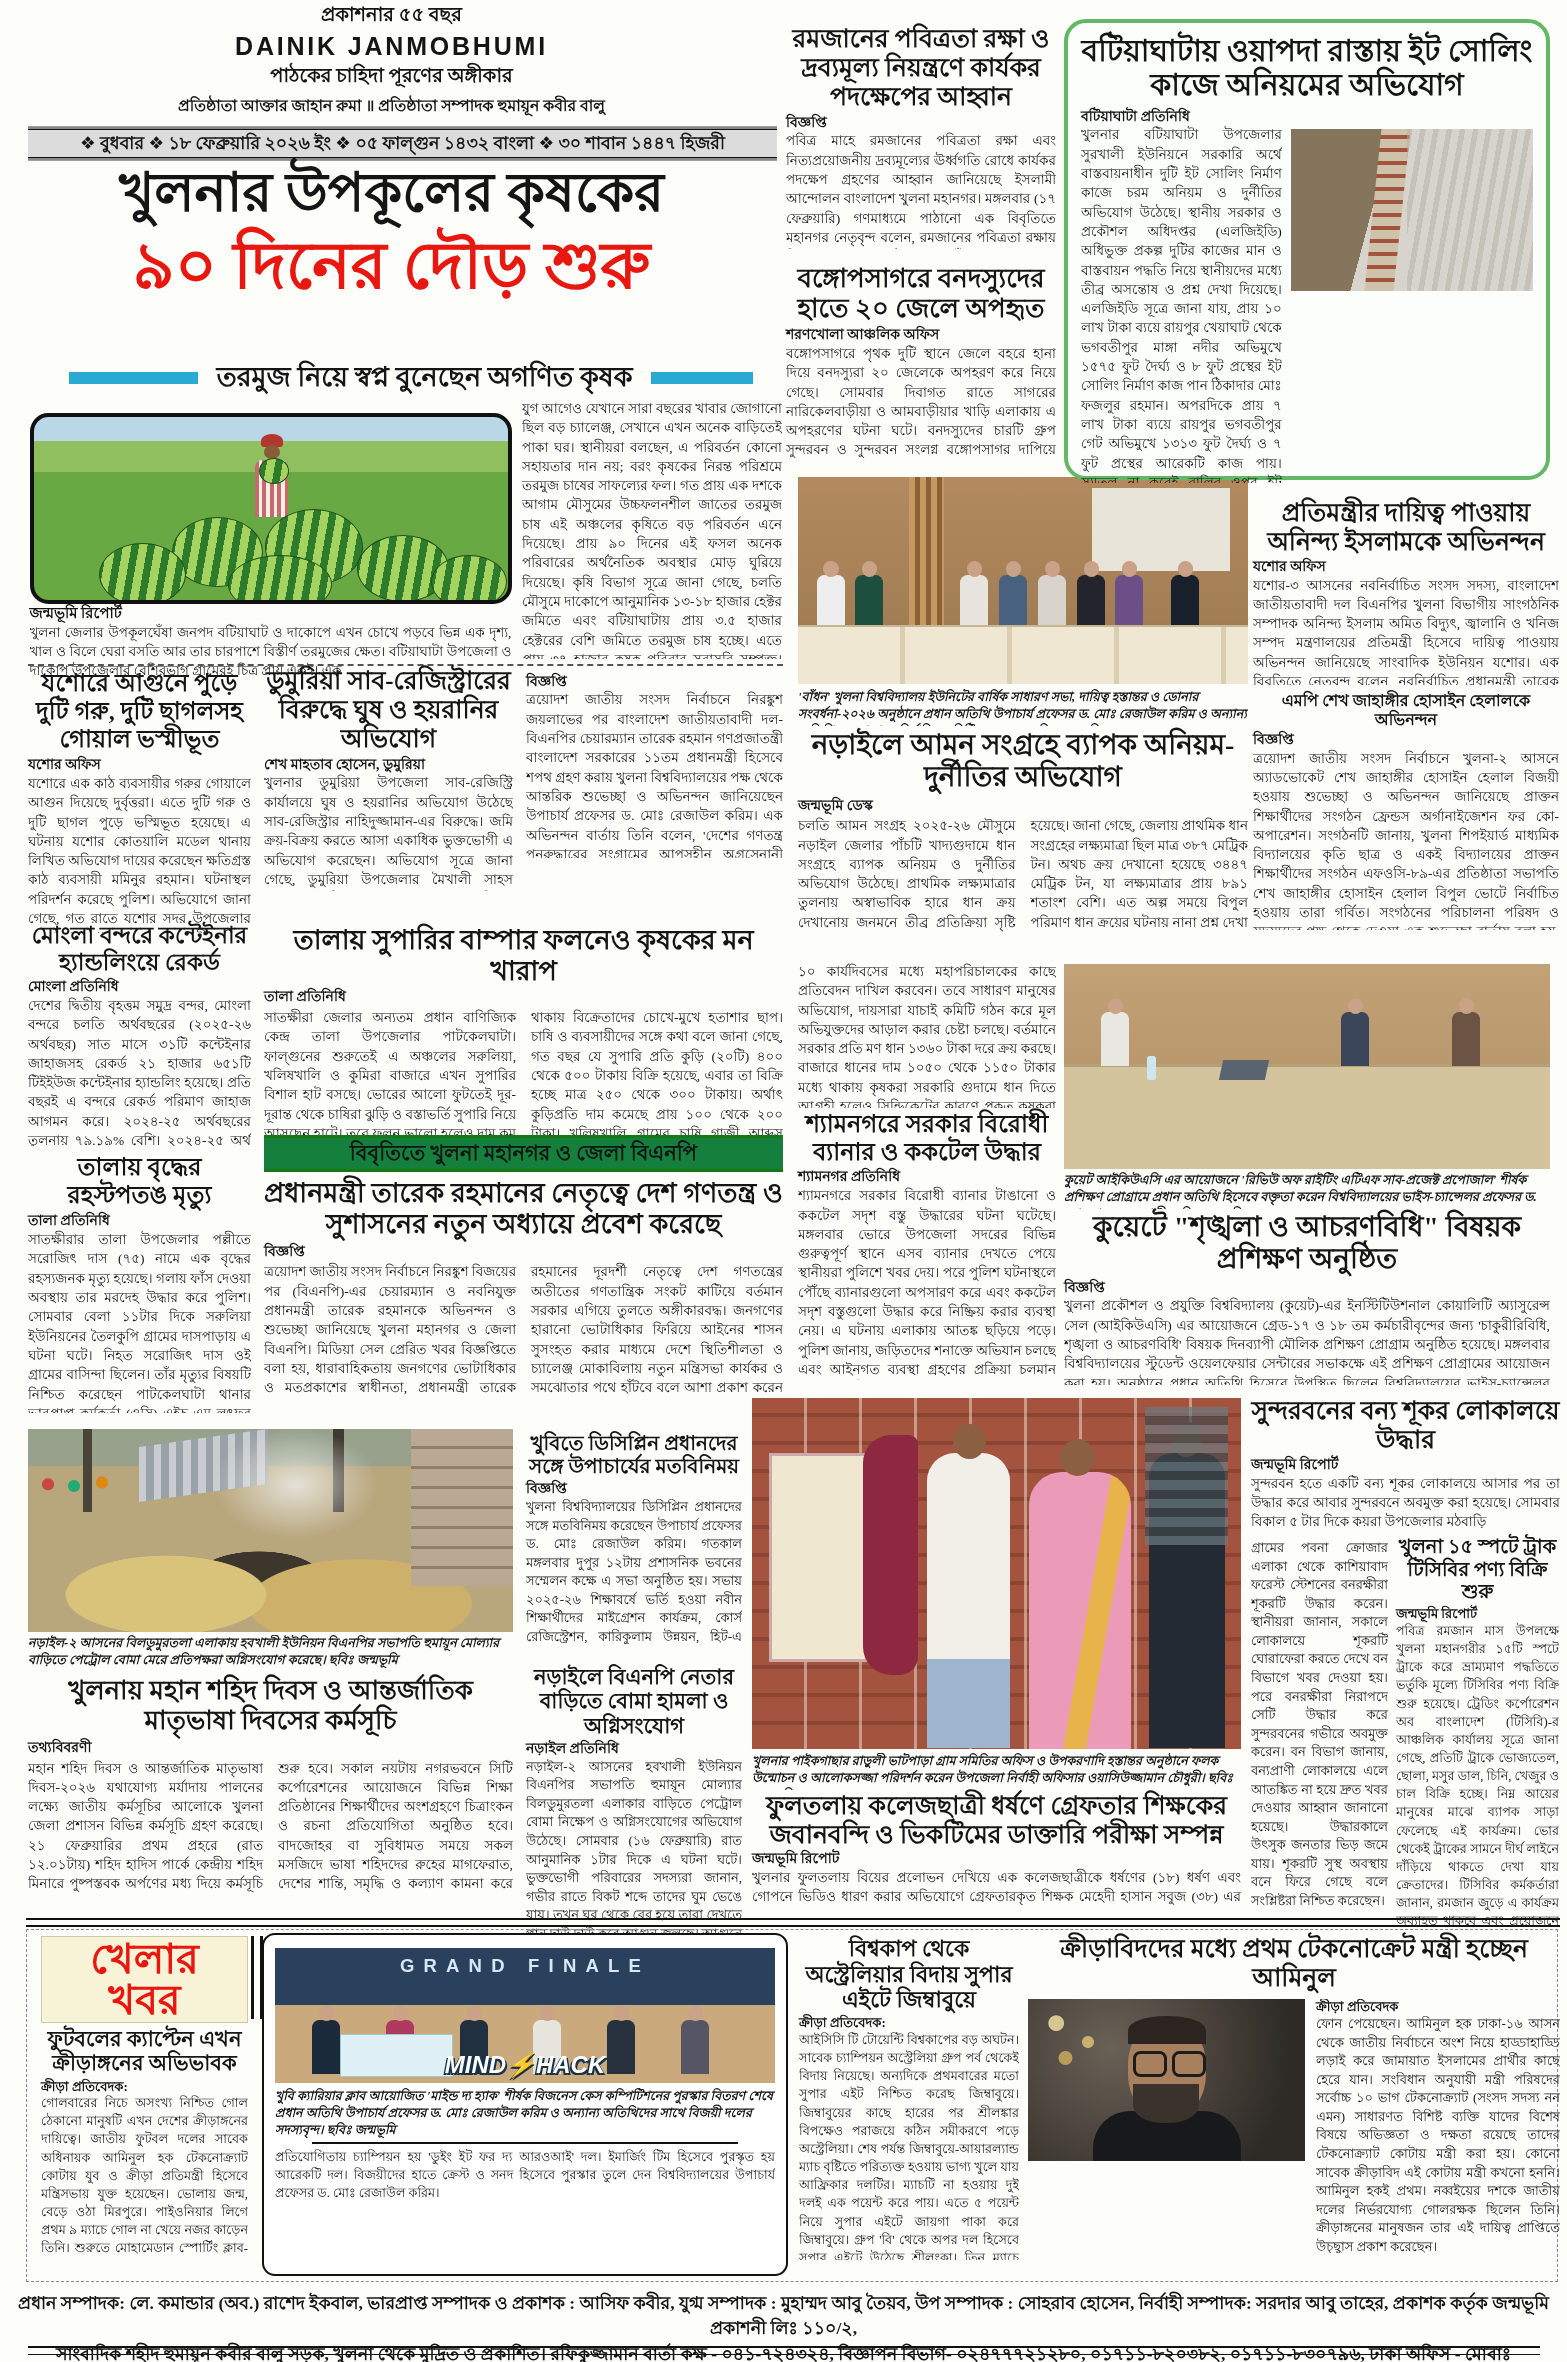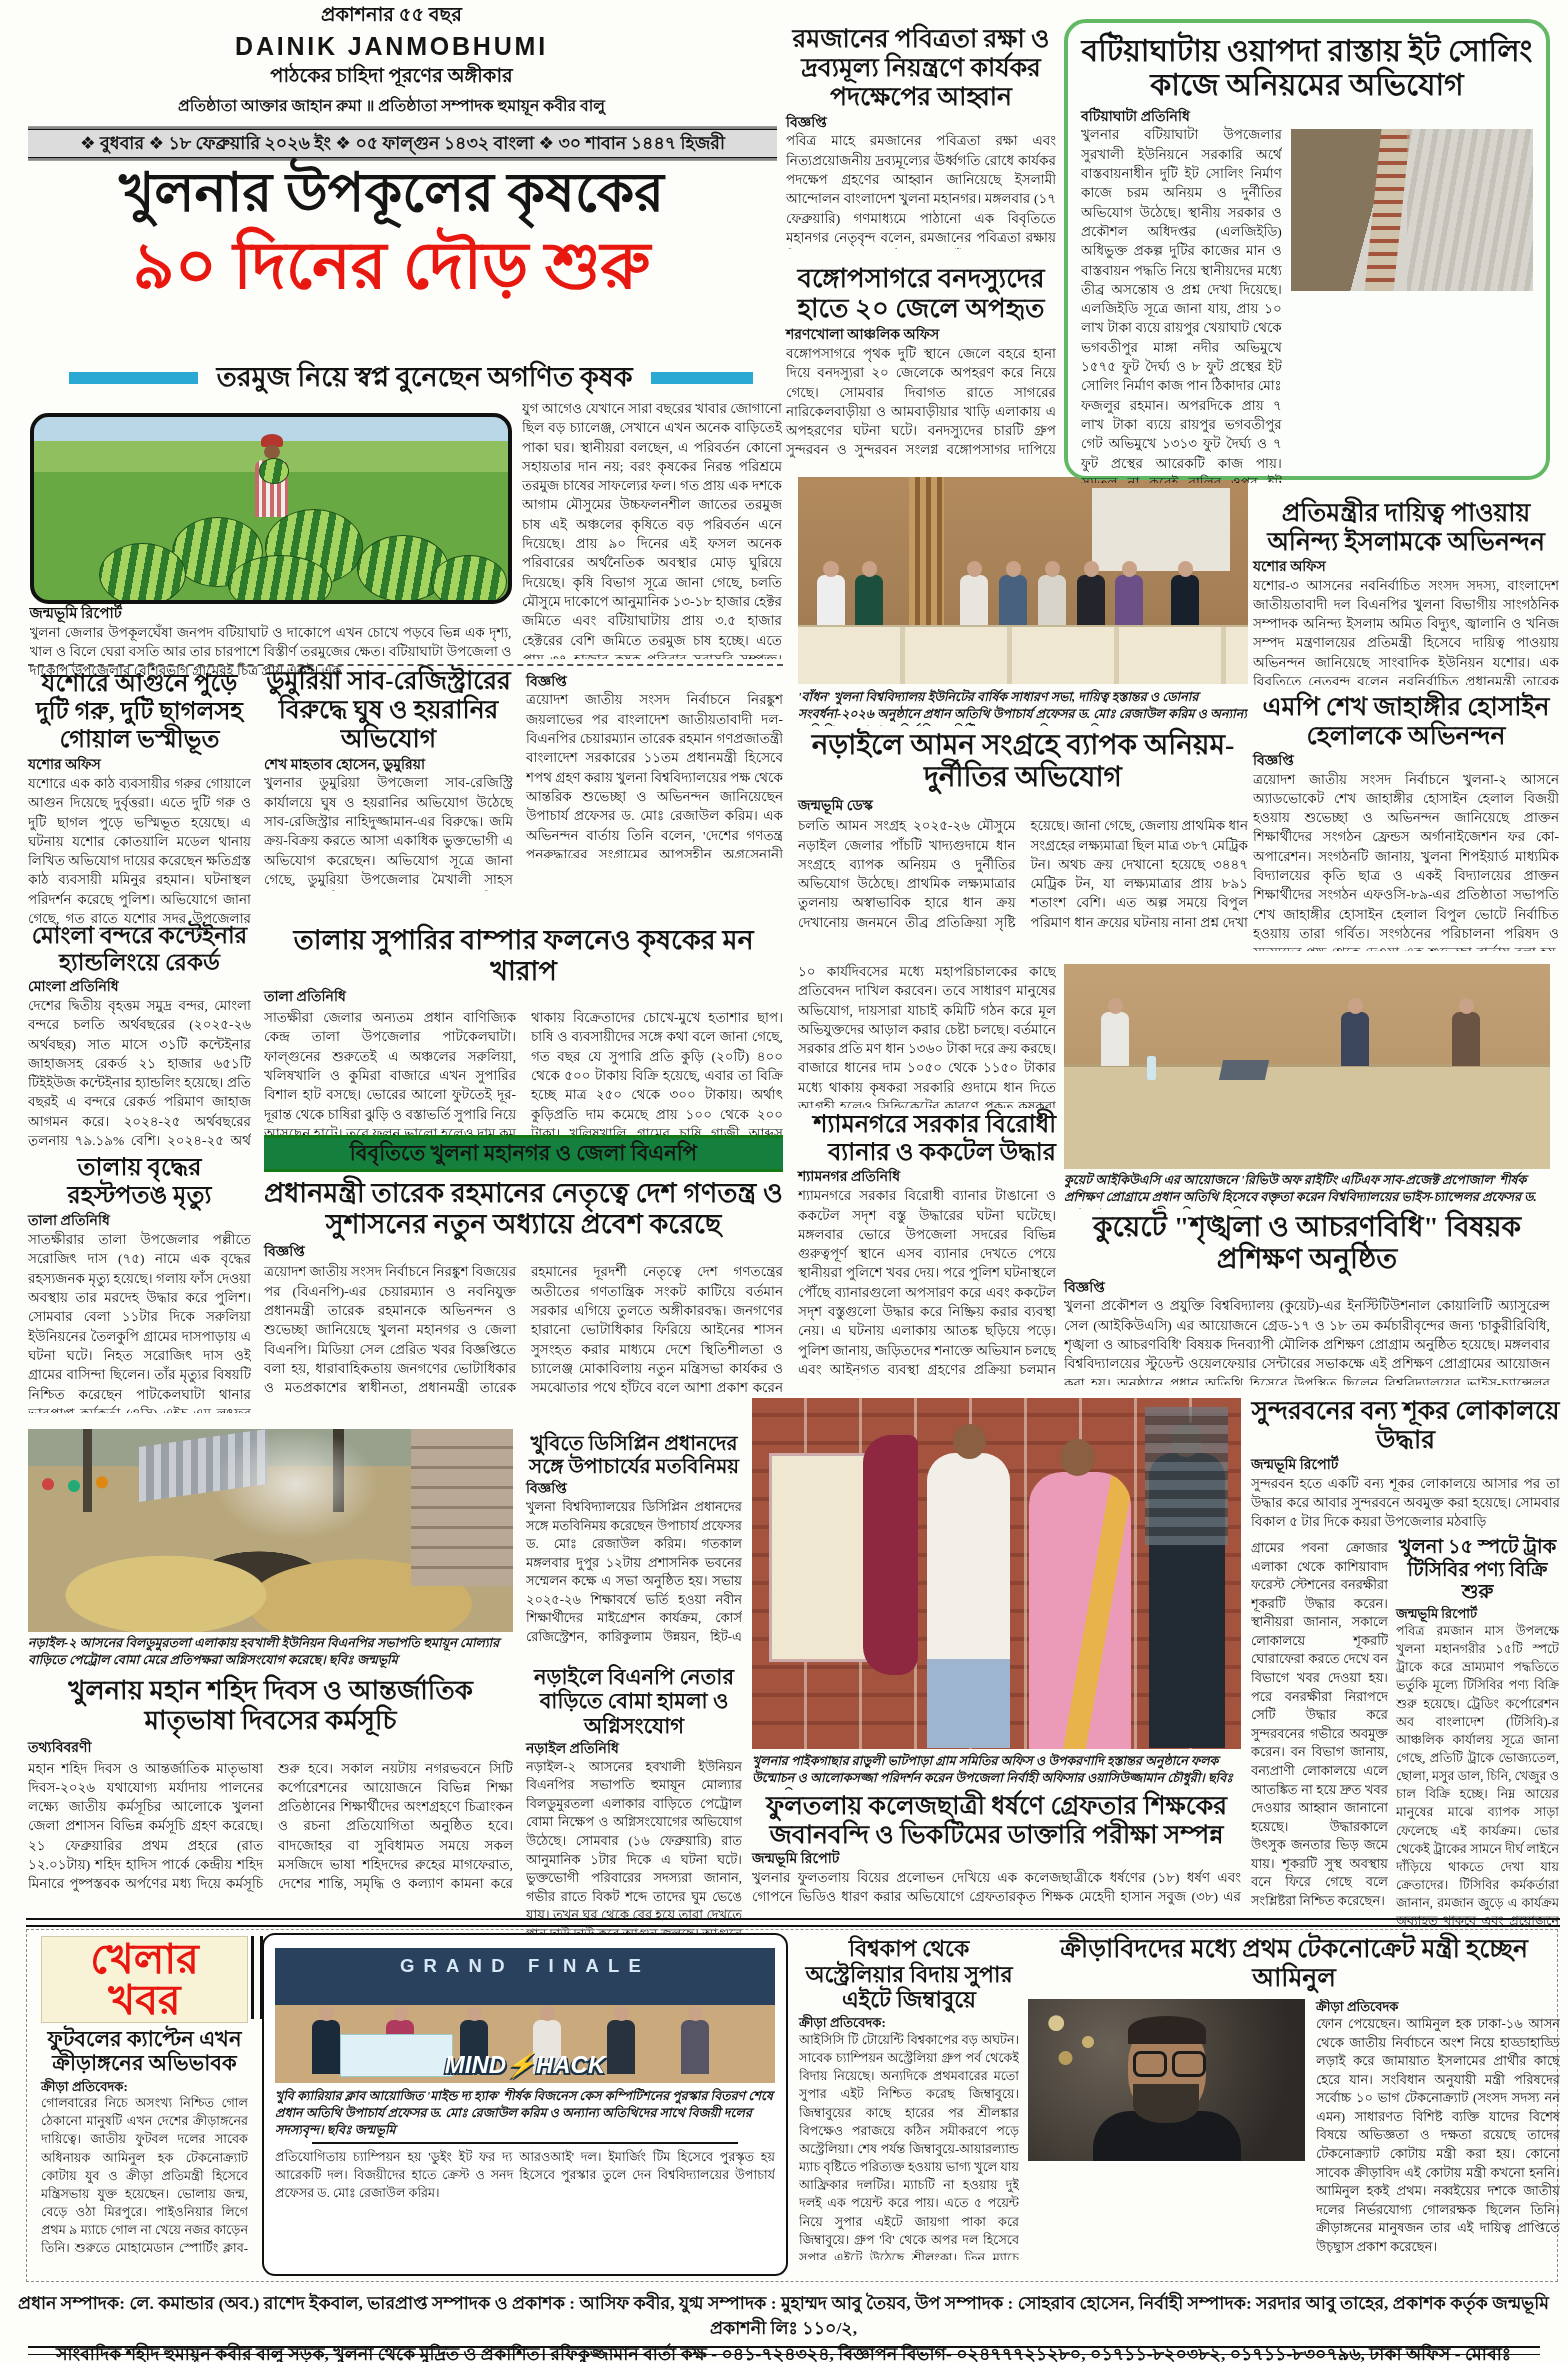--- a/index.html
+++ b/index.html
@@ -164,42 +164,42 @@
 </div>
 <div class="abs caption" style="left:798px;top:689px;width:450px;height:37px;">'বাঁধন' খুলনা বিশ্ববিদ্যালয় ইউনিটের বার্ষিক সাধারণ সভা, দায়িত্ব হস্তান্তর ও ডোনার সংবর্ধনা-২০২৬ অনুষ্ঠানে প্রধান অতিথি উপাচার্য প্রফেসর ড. মোঃ রেজাউল করিম ও অন্যান্য অতিথিদের সাথে নবনির্বাচিত কমিটির নেতৃবৃন্দ। ছবিঃ জন্মভূমি</div>
 <div class="abs" style="left:798px;top:729px;width:450px;">
   <div class="hl" style="font-size:28px;">নড়াইলে আমন সংগ্রহে ব্যাপক অনিয়ম-দুর্নীতির অভিযোগ</div>
   <div class="byline" style="margin-top:3.7px;">জন্মভূমি ডেস্ক</div>
   <div class="body-txt" style="height:135px;column-count:2;column-gap:14.8px;margin-top:1.8px;">চলতি আমন সংগ্রহ ২০২৫-২৬ মৌসুমে নড়াইল জেলার পাঁচটি খাদ্যগুদামে ধান সংগ্রহে ব্যাপক অনিয়ম ও দুর্নীতির অভিযোগ উঠেছে। প্রাথমিক লক্ষ্যমাত্রার তুলনায় অস্বাভাবিক হারে ধান ক্রয় দেখানোয় জনমনে তীব্র প্রতিক্রিয়া সৃষ্টি হয়েছে। জানা গেছে, জেলায় প্রাথমিক ধান সংগ্রহের লক্ষ্যমাত্রা ছিল মাত্র ৩৮৭ মেট্রিক টন। অথচ ক্রয় দেখানো হয়েছে ৩৪৪৭ মেট্রিক টন, যা লক্ষ্যমাত্রার প্রায় ৮৯১ শতাংশ বেশি। এত অল্প সময়ে বিপুল পরিমাণ ধান ক্রয়ের ঘটনায় নানা প্রশ্ন দেখা দিয়েছে। খাদ্য অধিদপ্তরের ১৪ জানুয়ারি ২০২৬ তারিখের এক অফিস আদেশে উল্লেখ করা হয়েছে, যেসব জেলায় লক্ষ্যমাত্রার তুলনায় অতিরিক্ত ধান সংগ্রহ হয়েছে সেসব জেলার কার্যক্রম যাচাই করার জন্য কর্মকর্তাদের দায়িত্ব দেওয়া হয়েছে। তারমধ্যে খুলনা বিভাগের অন্যান্য জেলার মধ্যে নড়াইল জেলা রয়েছে। নড়াইল জেলার যাচাইয়ের দায়িত্ব দেওয়া হয়েছে জেলা খাদ্য নিয়ন্ত্রক, খুলনার মোহাম্মদ তানভীর হোসেনকে। যাচাইকারী কর্মকর্তারা সংশ্লিষ্ট এলএসডি/সিএসডি পরিদর্শন করে ধান ও চালের মান, পরিমাণ এবং সংগ্রহ নীতিমালা অনুসরণ করা হয়েছে কিনা তা যাচাই করে</div>
 </div>
 <div class="abs body-txt" style="left:798px;top:962px;width:258px;height:146px;">১০ কার্যদিবসের মধ্যে মহাপরিচালকের কাছে প্রতিবেদন দাখিল করবেন। তবে সাধারণ মানুষের অভিযোগ, দায়সারা যাচাই কমিটি গঠন করে মূল অভিযুক্তদের আড়াল করার চেষ্টা চলছে। বর্তমানে সরকার প্রতি মণ ধান ১৩৬০ টাকা দরে ক্রয় করছে। বাজারে ধানের দাম ১০৫০ থেকে ১১৫০ টাকার মধ্যে থাকায় কৃষকরা সরকারি গুদামে ধান দিতে আগ্রহী হলেও সিন্ডিকেটের কারণে প্রকৃত কৃষকরা ধান দিতে পারেননি বলে অভিযোগ উঠেছে। স্থানীয় কিছু প্রভাবশালী ব্যক্তি ও দালালচক্র লাভের টাকা ভাগাভাগি করেছে বলে দাবি করেছেন ভুক্তভোগীরা। সূত্র জানায়,</div>
 
 <div class="abs" style="left:798px;top:1111px;width:258px;">
-  <div class="hl" style="font-size:24px;text-align:right;">শ্যামনগরে সরকার বিরোধী ব্যানার ও ককটেল উদ্ধার</div>
+  <div class="hl" style="font-size:24px;">শ্যামনগরে সরকার বিরোধী ব্যানার ও ককটেল উদ্ধার</div>
   <div class="byline" style="margin-top:2.8px;">শ্যামনগর প্রতিনিধি</div>
   <div class="body-txt" style="height:194px;">শ্যামনগরে সরকার বিরোধী ব্যানার টাঙানো ও ককটেল সদৃশ বস্তু উদ্ধারের ঘটনা ঘটেছে। মঙ্গলবার ভোরে উপজেলা সদরের বিভিন্ন গুরুত্বপূর্ণ স্থানে এসব ব্যানার দেখতে পেয়ে স্থানীয়রা পুলিশে খবর দেয়। পরে পুলিশ ঘটনাস্থলে পৌঁছে ব্যানারগুলো অপসারণ করে এবং ককটেল সদৃশ বস্তুগুলো উদ্ধার করে নিষ্ক্রিয় করার ব্যবস্থা নেয়। এ ঘটনায় এলাকায় আতঙ্ক ছড়িয়ে পড়ে। পুলিশ জানায়, জড়িতদের শনাক্তে অভিযান চলছে এবং আইনগত ব্যবস্থা গ্রহণের প্রক্রিয়া চলমান রয়েছে। স্থানীয় প্রশাসন পরিস্থিতি স্বাভাবিক রাখতে নজরদারি বাড়িয়েছে। ॥ ৩ পাতায় দেখুন</div>
 </div>
 
 <div class="abs greenbox" style="left:1064px;top:18.5px;width:486px;height:461px;padding:7.4px 13px;box-sizing:border-box;">
   <div class="hl" style="font-size:30px;margin-top:3.7px;">বটিয়াঘাটায় ওয়াপদা রাস্তায় ইট সোলিং কাজে অনিয়মের অভিযোগ</div>
   <div class="byline" style="margin-top:5.5px;">বটিয়াঘাটা প্রতিনিধি</div>
   <div class="ph" style="position:relative;float:right;width:242px;height:162px;margin:3.7px 0 5.5px 9.2px;background:linear-gradient(105deg,#85755d 0 36%,#d6d4cc 36% 100%);">
     <div style="position:absolute;left:34%;top:0;width:12%;height:100%;background:repeating-linear-gradient(0deg,#cfc2ab 0 9.2px,#a2543c 9.2px 13px);transform:skewX(-6deg);"></div>
     <div style="position:absolute;right:0;top:0;width:52%;height:100%;background:repeating-linear-gradient(100deg,rgba(180,175,165,.5) 0 5.5px,transparent 5.5px 13px);"></div>
   </div>
   <div class="body-txt" style="height:358px;">খুলনার বটিয়াঘাটা উপজেলার সুরখালী ইউনিয়নে সরকারি অর্থে বাস্তবায়নাধীন দুটি ইট সোলিং নির্মাণ কাজে চরম অনিয়ম ও দুর্নীতির অভিযোগ উঠেছে। স্থানীয় সরকার ও প্রকৌশল অধিদপ্তর (এলজিইডি) অধিভুক্ত প্রকল্প দুটির কাজের মান ও বাস্তবায়ন পদ্ধতি নিয়ে স্থানীয়দের মধ্যে তীব্র অসন্তোষ ও প্রশ্ন দেখা দিয়েছে। এলজিইডি সূত্রে জানা যায়, প্রায় ১০ লাখ টাকা ব্যয়ে রায়পুর খেয়াঘাট থেকে ভগবতীপুর মাঙ্গা নদীর অভিমুখে ১৫৭৫ ফুট দৈর্ঘ্য ও ৮ ফুট প্রস্থের ইট সোলিং নির্মাণ কাজ পান ঠিকাদার মোঃ ফজলুর রহমান। অপরদিকে প্রায় ৭ লাখ টাকা ব্যয়ে রায়পুর ভগবতীপুর গেট অভিমুখে ১৩১৩ ফুট দৈর্ঘ্য ও ৭ ফুট প্রস্থের আরেকটি কাজ পায়। সমতল না করেই বালির ওপর ইট বসানোর অভিযোগ স্থানীয়দের। ইট সোলিং কাজে সড়ক প্রথমে সমতল করে তার ওপর নির্ধারিত পরিমাণ বালি দেওয়ার কথা থাকলেও সমান না করেই বালি ফেলে তার ওপর ইট বসানো হয়েছে। এতে নিচের অংশ ফাঁকা থেকে যাচ্ছে। এলাকাবাসীর আশঙ্কা, বর্ষা মৌসুমে বৃষ্টির পানিতে বালি সরে গেলে ইট চলাচলের অনুপযোগী হয়ে পড়বে। ফলে সরকারের অর্থ ব্যয়ে নির্মিত সড়ক দীর্ঘস্থায়ী না হওয়ার ঝুঁকিতে রয়েছে। সরকারি স্টিমেট অনুযায়ী ইটের নিচে ৪ ইঞ্চি বালির ব্যবস্থা থাকলেও বাস্তবে বহু স্থানে মাত্র ১.৫ থেকে ২.৫ ইঞ্চি বালি ব্যবহার করা হয়েছে বলে অভিযোগ স্থানীয়দের। কোথাও কোথাও ইটের ওপর নামমাত্র বালি ছিটিয়ে কাজ শেষ করা হয়েছে, আবার কোথাও বালি ছাড়াই কাজ সম্পন্ন হয়েছে। এছাড়া হ্যাজিংয়ের বাইরে ১ ফুট টাইট মাটি দিয়ে ভরাট করার কথা থাকলেও সেখানে আলগা ও হালকা মাটি ব্যবহার করা হয়েছে। অনেক ॥ ৩ পাতায় দেখুন</div>
 </div>
 
 <div class="abs" style="left:1253px;top:498px;width:306px;">
   <div class="hl" style="font-size:25px;">প্রতিমন্ত্রীর দায়িত্ব পাওয়ায় অনিন্দ্য ইসলামকে অভিনন্দন</div>
   <div class="byline" style="margin-top:2.8px;">যশোর অফিস</div>
   <div class="body-txt" style="height:109px;">যশোর-৩ আসনের নবনির্বাচিত সংসদ সদস্য, বাংলাদেশ জাতীয়তাবাদী দল বিএনপির খুলনা বিভাগীয় সাংগঠনিক সম্পাদক অনিন্দ্য ইসলাম অমিত বিদ্যুৎ, জ্বালানি ও খনিজ সম্পদ মন্ত্রণালয়ের প্রতিমন্ত্রী হিসেবে দায়িত্ব পাওয়ায় অভিনন্দন জানিয়েছে সাংবাদিক ইউনিয়ন যশোর। এক বিবৃতিতে নেতৃবৃন্দ বলেন, নবনির্বাচিত প্রধানমন্ত্রী তারেক রহমানের নেতৃত্বে গঠিত নতুন মন্ত্রিপরিষদে যশোরের ॥ ৩ পাতায় দেখুন</div>
 </div>
 <div class="abs" style="left:1253px;top:692px;width:306px;">
-  <div class="hl" style="font-size:25px;">এমপি শেখ জাহাঙ্গীর হোসাইন হেলালকে অভিনন্দন</div>
+  <div class="hl" style="font-size:16px;">এমপি শেখ জাহাঙ্গীর হোসাইন হেলালকে অভিনন্দন</div>
   <div class="byline" style="margin-top:2.8px;">বিজ্ঞপ্তি</div>
   <div class="body-txt" style="height:181px;">ত্রয়োদশ জাতীয় সংসদ নির্বাচনে খুলনা-২ আসনে অ্যাডভোকেট শেখ জাহাঙ্গীর হোসাইন হেলাল বিজয়ী হওয়ায় শুভেচ্ছা ও অভিনন্দন জানিয়েছে প্রাক্তন শিক্ষার্থীদের সংগঠন ফ্রেন্ডস অর্গানাইজেশন ফর কো-অপারেশন। সংগঠনটি জানায়, খুলনা শিপইয়ার্ড মাধ্যমিক বিদ্যালয়ের কৃতি ছাত্র ও একই বিদ্যালয়ের প্রাক্তন শিক্ষার্থীদের সংগঠন এফওসি-৮৯-এর প্রতিষ্ঠাতা সভাপতি শেখ জাহাঙ্গীর হোসাইন হেলাল বিপুল ভোটে নির্বাচিত হওয়ায় তারা গর্বিত। সংগঠনের পরিচালনা পরিষদ ও সদস্যদের পক্ষ থেকে দেওয়া এক শুভেচ্ছা বার্তায় বলা হয়, তার এ বিজয়ে সংগঠনের সব সদস্য আনন্দিত ও উচ্ছ্বসিত। পাশাপাশি তার সুস্বাস্থ্য ও দীর্ঘায়ু কামনা করা হয়। বিবৃতিতে আরও বলা হয়, তার রাজনৈতিক ও সামাজিক পথচলা ভবিষ্যতেও জনগণের</div>
 </div>
 
 <div class="ph" style="left:1064px;top:964px;width:486px;height:205px;background:linear-gradient(#c2a176,#b08f64);">
   <div style="position:absolute;left:0;bottom:0;width:100%;height:50%;background:linear-gradient(#d9c9a6,#cbb econ88);background:#d4c49e;border-top:3.7px solid #b59f76;"></div>
   <div style="position:absolute;left:83px;bottom:89px;width:9.2px;height:24px;background:#cfe6ef;border-radius:2.8px;"></div>
   <div style="position:absolute;left:157px;bottom:89px;width:46px;height:20px;background:#5a6470;transform:skewX(-12deg);"></div>
   <div class="person" style="left:37px;bottom:103px;background:#e9e7e2;"></div>
   <div class="person" style="left:277px;bottom:103px;background:#3c465a;"></div>

